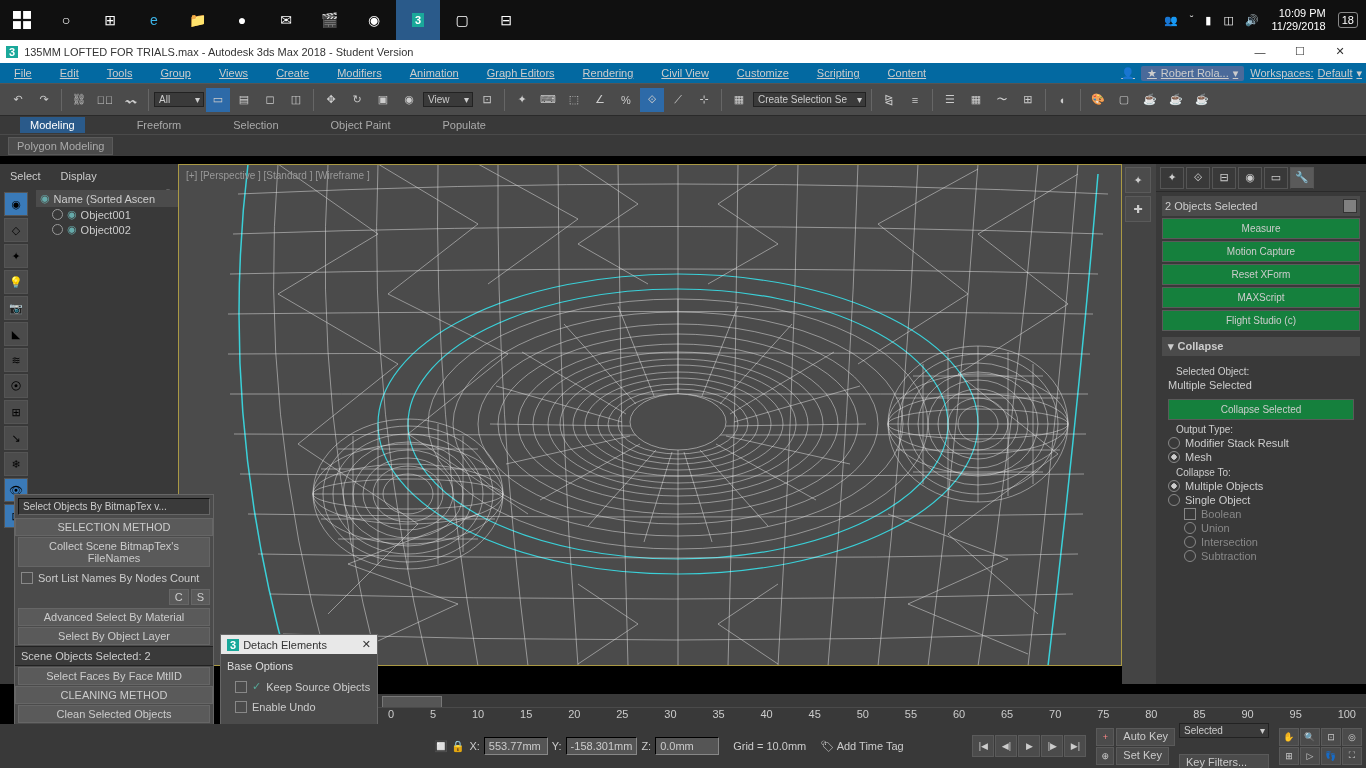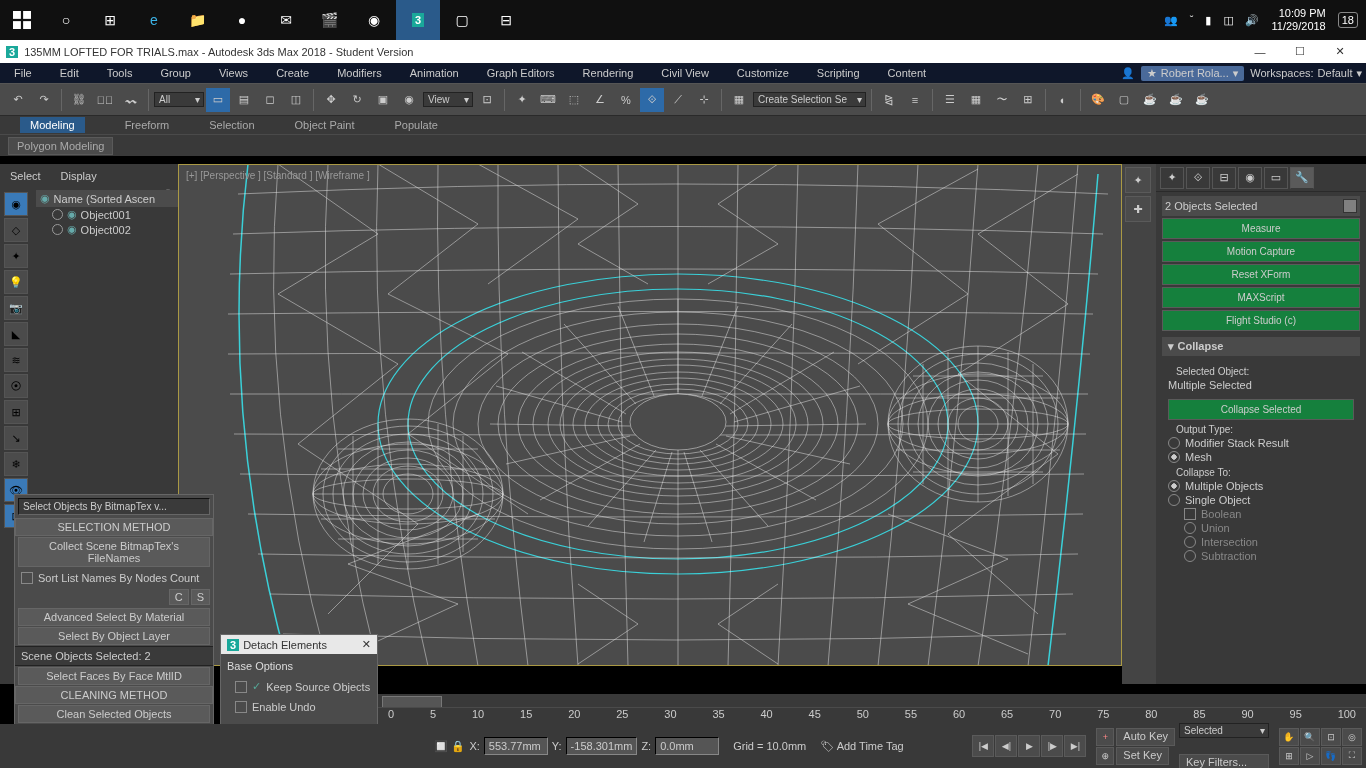--- a/index.html
+++ b/index.html
@@ -9,36 +9,36 @@
 .tb-icon svg { width:18px; height:18px; }
 .tray { margin-left:auto; display:flex; align-items:center; color:#fff; padding-right:8px; gap:12px; }
 .tray-clock { text-align:right; line-height:13px; font-size:11px; }
 
 
 .titlebar { position:absolute; top:40px; left:0; right:0; height:23px; background:#fff; display:flex; align-items:center; padding:0 6px; gap:6px; color:#333; }
 .win-btns { margin-left:auto; display:flex; }
 .win-btn { width:40px; height:23px; display:flex; align-items:center; justify-content:center; }
 
 
-.menubar { position:absolute; top:63px; left:0; right:0; height:20px; background:#0f172a; display:flex; align-items:center; color:#ccc; }
+.menubar { position:absolute; top:63px; left:0; right:0; height:20px; background:#0369a1; display:flex; align-items:center; color:#ccc;text-decoration:underline; }
 .menu-item { padding:0 14px; height:20px; line-height:20px; }
 .menubar-right { margin-left:auto; display:flex; align-items:center; gap:6px; padding-right:4px; }
 .user-chip { background:#4a6a9a; padding:1px 6px; border-radius:2px; display:flex; align-items:center; gap:4px; }
 .workspace { display:flex; align-items:center; gap:4px; }
 
 
 .main-toolbar { position:absolute; top:83px; left:0; right:0; height:33px; background:#4b4b4b; display:flex; align-items:center; padding:0 6px; gap:2px; border-top:1px solid #555; border-bottom:1px solid #2a2a2a; }
 .tbtn { width:24px; height:24px; display:flex; align-items:center; justify-content:center; color:#ccc; }
 .tbtn.sel { background:#2d6aa8; }
 .tsep { width:1px; height:22px; background:#666; margin:0 3px; }
 .dd { background:#3a3a3a; border:1px solid #222; padding:1px 18px 1px 4px; color:#ccc; position:relative; min-width:50px; font-size:10px; }
 .dd::after { content:'▾'; position:absolute; right:3px; }
 
 
-.ribbon-tabs { position:absolute; top:116px; left:0; right:0; height:18px; background:#393939; display:flex; align-items:center; color:#aaa; padding-left:20px; gap:40px; font-size:10px; }
+.ribbon-tabs { position:absolute; top:116px; left:0; right:0; height:18px; background:#393939; display:flex; align-items:center; color:#aaa; padding-left:20px; gap:52px; font-size:10px; }
 .rtab.active { background:#2a5a8a; color:#fff; padding:2px 10px; }
 .ribbon-sub { position:absolute; top:134px; left:0; right:0; height:22px; background:#393939; display:flex; align-items:center; color:#aaa; padding-left:8px; font-size:10px; border-top:1px solid #4a4a4a; }
 .rsub-btn { background:#4b4b4b; border:1px solid #5a5a5a; padding:2px 8px; }
 
 
 .viewport { position:absolute; top:164px; left:178px; width:944px; height:502px; background:#4b4b4b; }
 .vp-label { position:absolute; top:6px; left:8px; color:#999; font-size:10px; z-index:5; }
 .vp-border { position:absolute; top:0; left:0; right:0; bottom:0; border:1px solid #aa9944; pointer-events:none; }
 .wireframe { position:absolute; top:0; left:0; width:100%; height:100%; }
 

